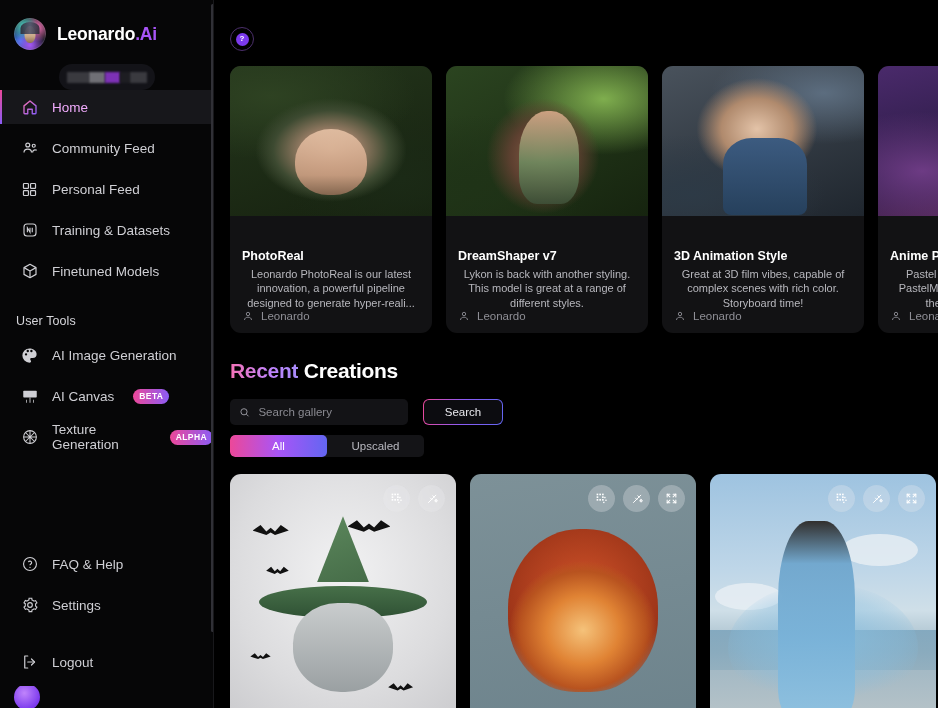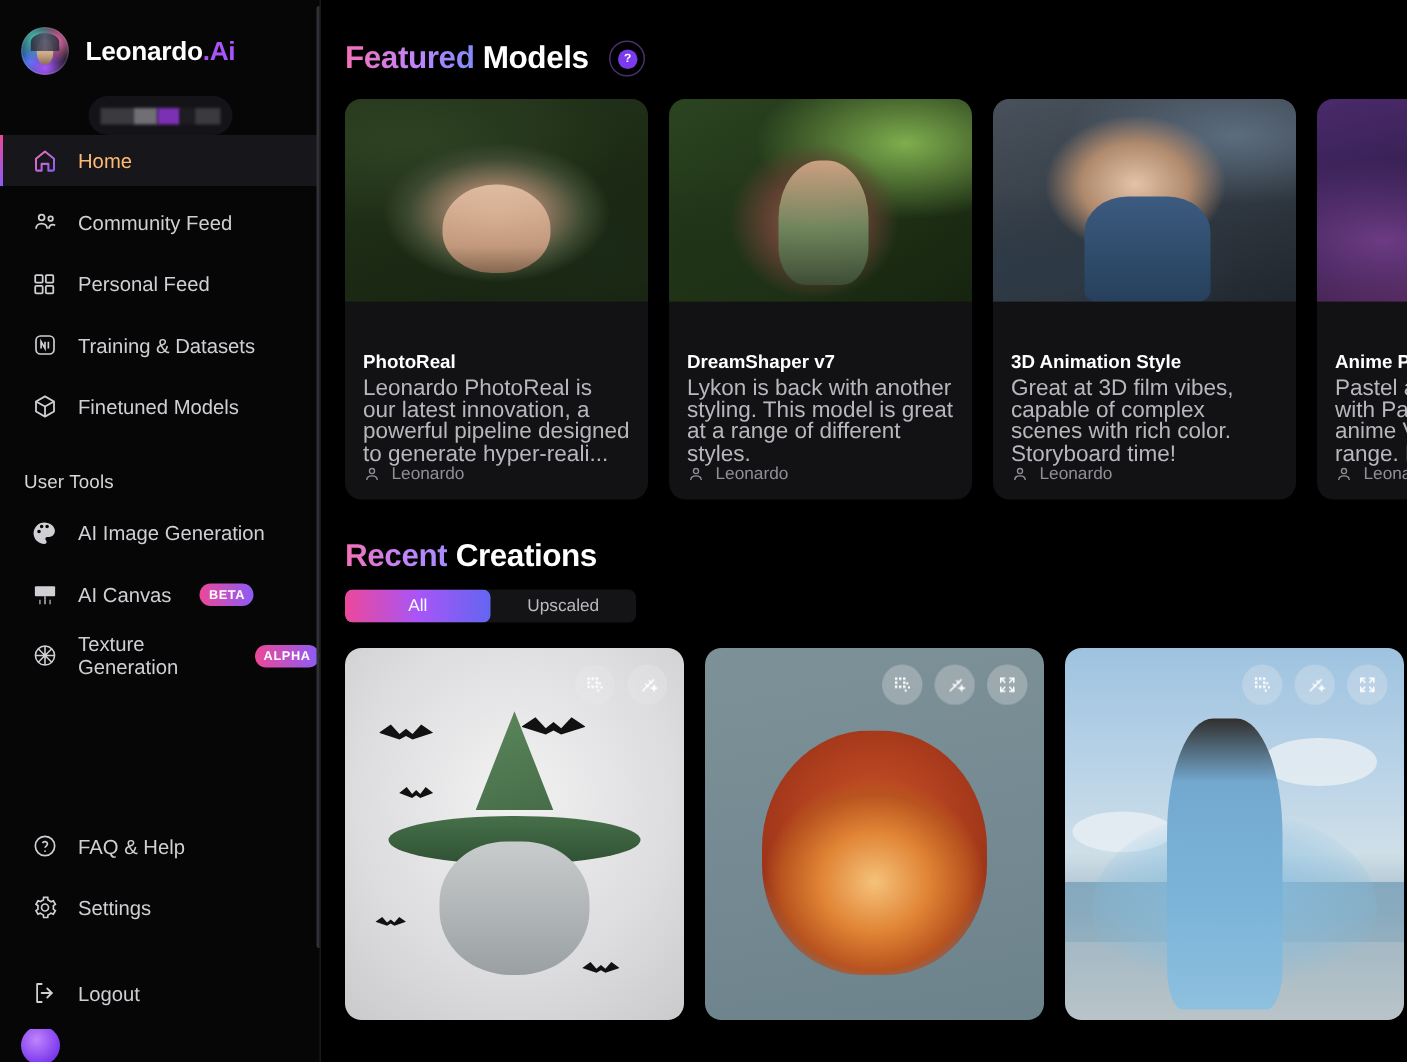--- a/index.html
+++ b/index.html
@@ -72,21 +72,21 @@
   }
   .nav-item {
     display: flex; align-items: center; gap: 13px;
     height: 34px; padding-left: 20px;
     color: #cfcfd4; font-size: 13.5px;
     position: relative; cursor: pointer;
     margin-bottom: 7px;
   }
   .nav-item .ico { width: 19px; height: 19px; display:flex; align-items:center; justify-content:center; flex:0 0 19px; }
   .nav-item svg { display:block; }
-  .nav-item.active { background:#17171b; color:#fdba74; }
+  .nav-item.active { background:#17171b; color:#f0abfc; }
   .nav-item.active::before {
     content:""; position:absolute; left:0; top:0; bottom:0; width:2px;
     background: linear-gradient(180deg,#ec4899,#8b5cf6);
   }
   .nav-gap { height: 16px; }
   .badge {
     font-size: 8.5px; font-weight: 700; letter-spacing:.4px;
     padding: 2.5px 6px; border-radius: 9px; color:#fff;
     background: linear-gradient(90deg,#ec4899 0%, #8b5cf6 100%);
     margin-left: 6px;
@@ -132,21 +132,21 @@
   
   .featured-row { display:flex; gap:14px; margin: 15px 0 0 6px; }
   .fcard {
     width: 202px; flex: 0 0 202px; height: 267px;
     background:#121214; border-radius:11px; overflow:hidden;
     display:flex; flex-direction:column; cursor:pointer;
   }
   .fcard-img { height: 165px; width:100%; position:relative; overflow:hidden; }
   .fcard-body { padding: 11px 12px 0 12px; flex:1; display:flex; flex-direction:column;margin-top:22px; }
   .fcard-title { font-size:12.5px; font-weight:700; color:#fff; margin-bottom:4px; }
-  .fcard-desc { font-size:15px; line-height:14.5px; color:#b7b7bd; }
+  .fcard-desc { font-size:11px; line-height:14.5px; color:#b7b7bd;text-align:center; }
   .fcard-foot { display:flex; align-items:center; gap:7px; padding: 0 12px 11px 12px; color:#8f8f96; font-size:11.5px; }
 
   
   .art-forest {
     background:
       radial-gradient(ellipse 52% 48% at 50% 56%, #d6b79c 0%, #9d7f68 26%, #3d4a31 55%, transparent 72%),
       radial-gradient(ellipse 120% 70% at 20% 20%, #2e4222 0%, transparent 60%),
       radial-gradient(ellipse 100% 80% at 85% 75%, #1b2a16 0%, transparent 60%),
       linear-gradient(160deg,#24361c 0%, #16210f 100%);
   }
@@ -440,24 +440,20 @@
         <div class="user-avatar"></div>
       </div>
     </div>
 
     <div class="sb-scroll"></div>
   </aside>
 
   <main class="main">
 
     <div class="section-head">
-      <div class="sec-title">
-        <span class="grad-pinkblue">Featured</span>
-        <span>Models</span>
-      </div>
       <div class="help-btn">
         <span>?</span>
       </div>
     </div>
 
     <div class="featured-row">
 
       <div class="fcard">
         <div class="fcard-img art-forest"></div>
         <div class="fcard-body">
@@ -520,20 +516,30 @@
 
     </div>
 
     <div class="recent-head">
       <div class="sec-title">
         <span class="grad-pinkpurple">Recent</span>
         <span>Creations</span>
       </div>
     </div>
 
+    <div class="search-row">
+      <div class="search-box">
+        <svg width="13" height="13" viewBox="0 0 24 24" fill="none" stroke="#9a9aa1" stroke-width="2">
+          <circle cx="10.5" cy="10.5" r="6.5"></circle>
+            <path d="m15.5 15.5 4.5 4.5"></path>
+        </svg>
+        <input type="text" placeholder="Search gallery" style="">
+      </div>
+      <div class="search-btn">Search</div>
+    </div>
 
     <div class="tabs">
       <div class="tab active">All</div>
       <div class="tab">Upscaled</div>
     </div>
 
     <div class="gallery">
 
       <div class="gcard art-cat">
         <div class="bat" style="left:10%;top:20%;width:16%;height:7%;"></div>

